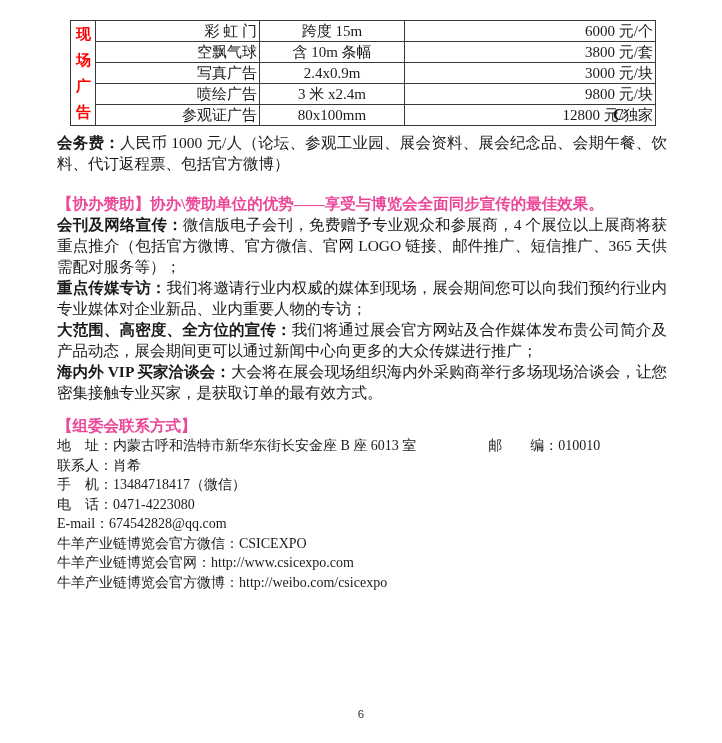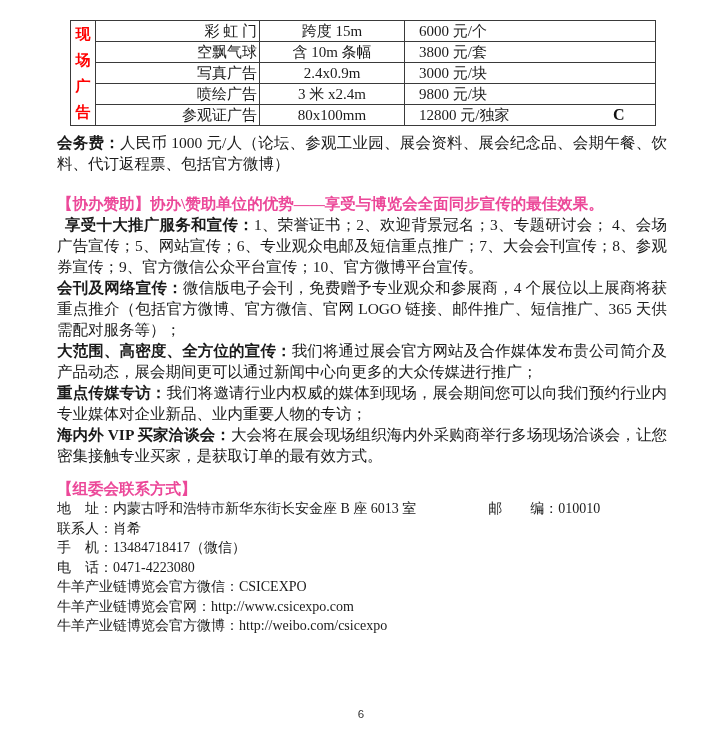--- a/index.html
+++ b/index.html
@@ -23,29 +23,30 @@
   .ad-table td {
     border:1.5px solid #3a3a3a;
     font-size:15px;
     height:19px;
     padding:0 2px;
     vertical-align:middle;
   }
   .col-label { width:20px; text-align:center; }
   .col-item  { width:134px; text-align:right; padding-left:27px !important; }
   .col-spec  { width:140px; text-align:center; }
-  .col-price { width:234px; text-align:left; padding-left:14px !important; }
+  .col-price { width:234px; text-align:right; padding-left:14px !important; }
   .vlabel {
     display:inline-block;
     width:16px;
     word-break:break-all;
     line-height:26px;
     color:#ff0000;
     font-weight:bold;
     font-size:15px;
+    text-align:right;
   }
   .corner-mark {
     position:absolute; left:613px; top:106px;
     font-weight:bold; font-size:16px; color:#111;
     font-family:"Liberation Serif","DejaVu Serif",serif;
   }
 
   
   .para {
     font-size:15.5px;
@@ -108,35 +109,35 @@
         <td class="col-item">参观证广告</td>
         <td class="col-spec">80x100mm</td>
         <td class="col-price">12800 元/独家</td>
       </tr>
     </tbody>
       </table>
 
     <p class="para fees"><b class="lead">会务费：</b><span>人民币 1000 元/人（论坛、参观工业园、展会资料、展会纪念品、会期午餐、饮料、代订返程票、包括官方微博）</span></p>
 
     <p class="para sponsor-head red-head">【协办赞助】协办\赞助单位的优势——享受与博览会全面同步宣传的最佳效果。</p>
-    <p class="para promo"><b class="lead">享受十大推广服务和宣传：</b><span>1、荣誉证书；2、欢迎背景冠名；3、专题研讨会； 4、会场广告宣传；5、网站宣传；6、专业观众电邮及短信重点推广；7、大会会刊宣传；8、参观券宣传；9、官方微信公众平台宣传；10、官方微博平台宣传。</span></p>
 
     <p class="para"><b class="lead">会刊及网络宣传：</b><span>微信版电子会刊，免费赠予专业观众和参展商，4 个展位以上展商将获重点推介（包括官方微博、官方微信、官网 LOGO 链接、邮件推广、短信推广、365 天供需配对服务等）；</span></p>
+    <p class="para"><b class="lead">重点传媒专访：</b><span>我们将邀请行业内权威的媒体到现场，展会期间您可以向我们预约行业内专业媒体对企业新品、业内重要人物的专访；</span></p>
     <p class="para"><b class="lead">大范围、高密度、全方位的宣传：</b><span>我们将通过展会官方网站及合作媒体发布贵公司简介及产品动态，展会期间更可以通过新闻中心向更多的大众传媒进行推广；</span></p>
-    <p class="para"><b class="lead">重点传媒专访：</b><span>我们将邀请行业内权威的媒体到现场，展会期间您可以向我们预约行业内专业媒体对企业新品、业内重要人物的专访；</span></p>
     <p class="para"><b class="lead">海内外 VIP 买家洽谈会：</b><span>大会将在展会现场组织海内外采购商举行多场现场洽谈会，让您密集接触专业买家，是获取订单的最有效方式。</span></p>
 
     <div class="contact">
       <p class="para contact-head red-head">【组委会联系方式】</p>
       <div class="contact-line">
         <span>地　址：</span><span>内蒙古呼和浩特市新华东街长安金座 B 座 6013 室</span><span class="postal-label">邮　　编：</span><span>010010</span>
       </div>
       <div class="contact-line"><span>联系人：</span><span>肖希</span></div>
       <div class="contact-line"><span>手　机：</span><span>13484718417（微信）</span></div>
       <div class="contact-line"><span>电　话：</span><span>0471-4223080</span></div>
+      <div class="contact-line"><span>E-mail：</span><span>674542828@qq.com</span></div>
       <div class="contact-line"><span>牛羊产业链博览会官方微信：</span><span>CSICEXPO</span></div>
       <div class="contact-line"><span>牛羊产业链博览会官网：</span><span>http://www.csicexpo.com</span></div>
       <div class="contact-line"><span>牛羊产业链博览会官方微博：</span><span>http://weibo.com/csicexpo</span></div>
     </div>
   </div>
 
   <div class="corner-mark">C</div>
 
   <div class="footer">6</div>
 </div>

